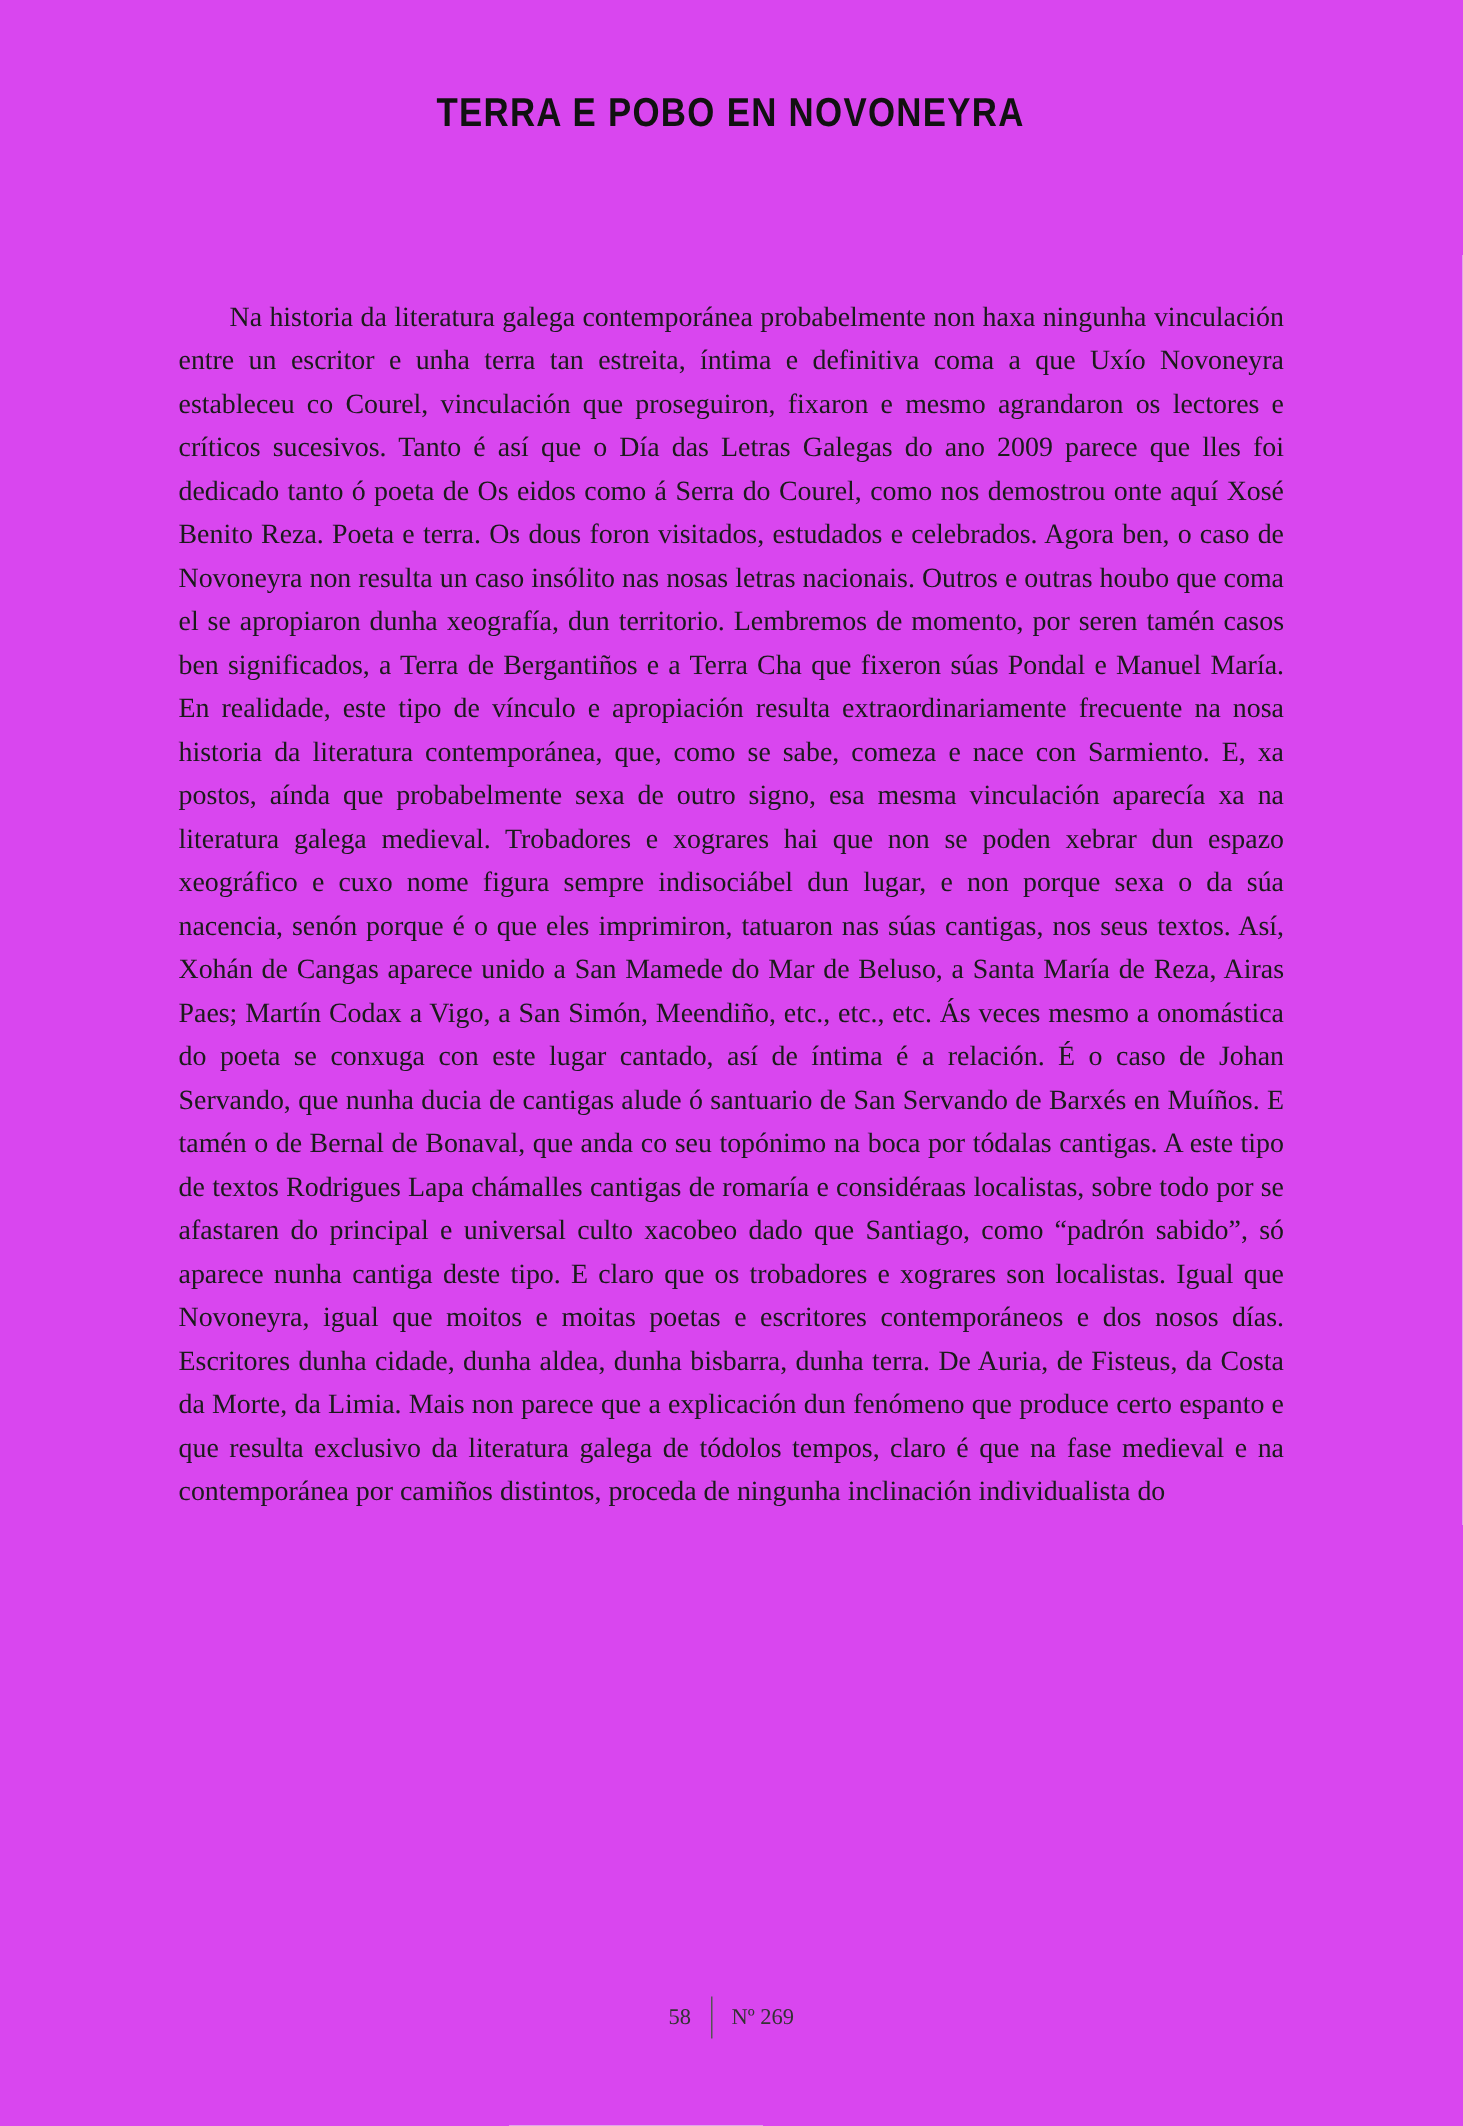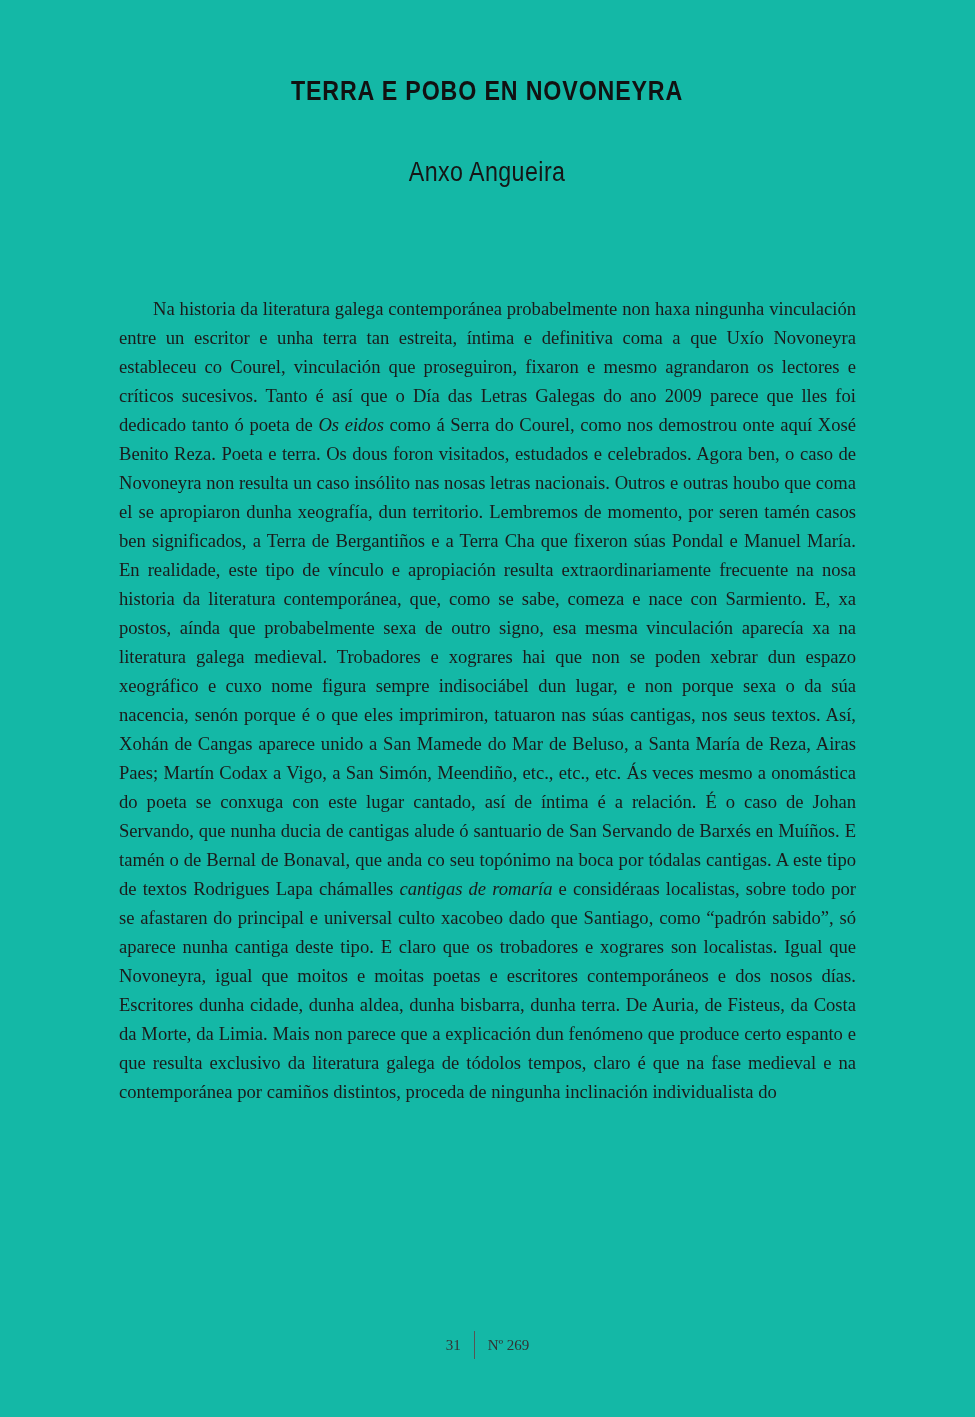--- a/index.html
+++ b/index.html
@@ -5,23 +5,23 @@
   html, body {
     margin: 0;
     padding: 0;
     background: #e8e8e8;
   }
   .page {
     position: relative;
     width: 975px;
     height: 1417px;
     margin: 0 auto;
-    background: #14b8a6;
+    background: #d946ef;
     box-sizing: border-box;
-    padding-top: 76px;
+    padding-top: 60px;
     font-family: "Liberation Serif", serif;
     color: #1c1c1c;
     overflow: hidden;
   }
   .condensed {
     display: inline-block;
     transform: scaleX(0.86);
     transform-origin: center center;
   }
   h1.title {
@@ -56,21 +56,20 @@
     width: 737px;
     font-size: 18.6px;
     line-height: 29px;
     text-align: justify;
     text-indent: 34px;
     color: #1b1b1b;
     hyphens: auto;
     -webkit-hyphens: auto;
   }
   .body-text .italic {
-    font-style: italic;
   }
   .footer {
     position: absolute;
     left: 0;
     right: 0;
     bottom: 58px;
     display: flex;
     justify-content: center;
     align-items: center;
     gap: 13px;
@@ -85,26 +84,23 @@
 </style>
 </head>
 <body>
 
 <div class="page">
 
   <h1 class="title">
     <span class="condensed">TERRA E POBO EN NOVONEYRA</span>
   </h1>
 
-  <div class="author">
-    <span class="condensed">Anxo Angueira</span>
-  </div>
 
 
   <p class="body-text" lang="gl"><span>Na historia da literatura galega contemporánea probabelmente non haxa ningunha vinculación entre un escritor e unha terra tan estreita, íntima e definitiva coma a que Uxío Novoneyra estableceu co Courel, vinculación que proseguiron, fixaron e mesmo agrandaron os lectores e críticos sucesivos. Tanto é así que o Día das Letras Galegas do ano 2009 parece que lles foi dedicado tanto ó poeta de </span><span class="italic">Os eidos</span><span> como á Serra do Courel, como nos demostrou onte aquí Xosé Benito Reza. Poeta e terra. Os dous foron visitados, estudados e celebrados. Agora ben, o caso de Novoneyra non resulta un caso insólito nas nosas letras nacionais. Outros e outras houbo que coma el se apropiaron dunha xeografía, dun territorio. Lembremos de momento, por seren tamén casos ben significados, a Terra de Bergantiños e a Terra Cha que fixeron súas Pondal e Manuel María. En realidade, este tipo de vínculo e apropiación resulta extraordinariamente frecuente na nosa historia da literatura contemporánea, que, como se sabe, comeza e nace con Sarmiento. E, xa postos, aínda que probabelmente sexa de outro signo, esa mesma vinculación aparecía xa na literatura galega medieval. Trobadores e xograres hai que non se poden xebrar dun espazo xeográfico e cuxo nome figura sempre indisociábel dun lugar, e non porque sexa o da súa nacencia, senón porque é o que eles imprimiron, tatuaron nas súas cantigas, nos seus textos. Así, Xohán de Cangas aparece unido a San Mamede do Mar de Beluso, a Santa María de Reza, Airas Paes; Martín Codax a Vigo, a San Simón, Meendiño, etc., etc., etc. Ás veces mesmo a onomástica do poeta se conxuga con este lugar cantado, así de íntima é a relación. É o caso de Johan Servando, que nunha ducia de cantigas alude ó santuario de San Servando de Barxés en Muíños. E tamén o de Bernal de Bonaval, que anda co seu topónimo na boca por tódalas cantigas. A este tipo de textos Rodrigues Lapa chámalles </span><span class="italic">cantigas de romaría</span><span> e considéraas localistas, sobre todo por se afastaren do principal e universal culto xacobeo dado que Santiago, como “padrón sabido”, só aparece nunha cantiga deste tipo. E claro que os trobadores e xograres son localistas. Igual que Novoneyra, igual que moitos e moitas poetas e escritores contemporáneos e dos nosos días. Escritores dunha cidade, dunha aldea, dunha bisbarra, dunha terra. De Auria, de Fisteus, da Costa da Morte, da Limia. Mais non parece que a explicación dun fenómeno que produce certo espanto e que resulta exclusivo da literatura galega de tódolos tempos, claro é que na fase medieval e na contemporánea por camiños distintos, proceda de ningunha inclinación individualista do</span></p>
 
   <div class="footer">
-    <span>31</span>
+    <span>58</span>
     <span class="divider"></span>
     <span class="issue">Nº 269</span>
   </div>
 
 </div>
 
 </body></html>

